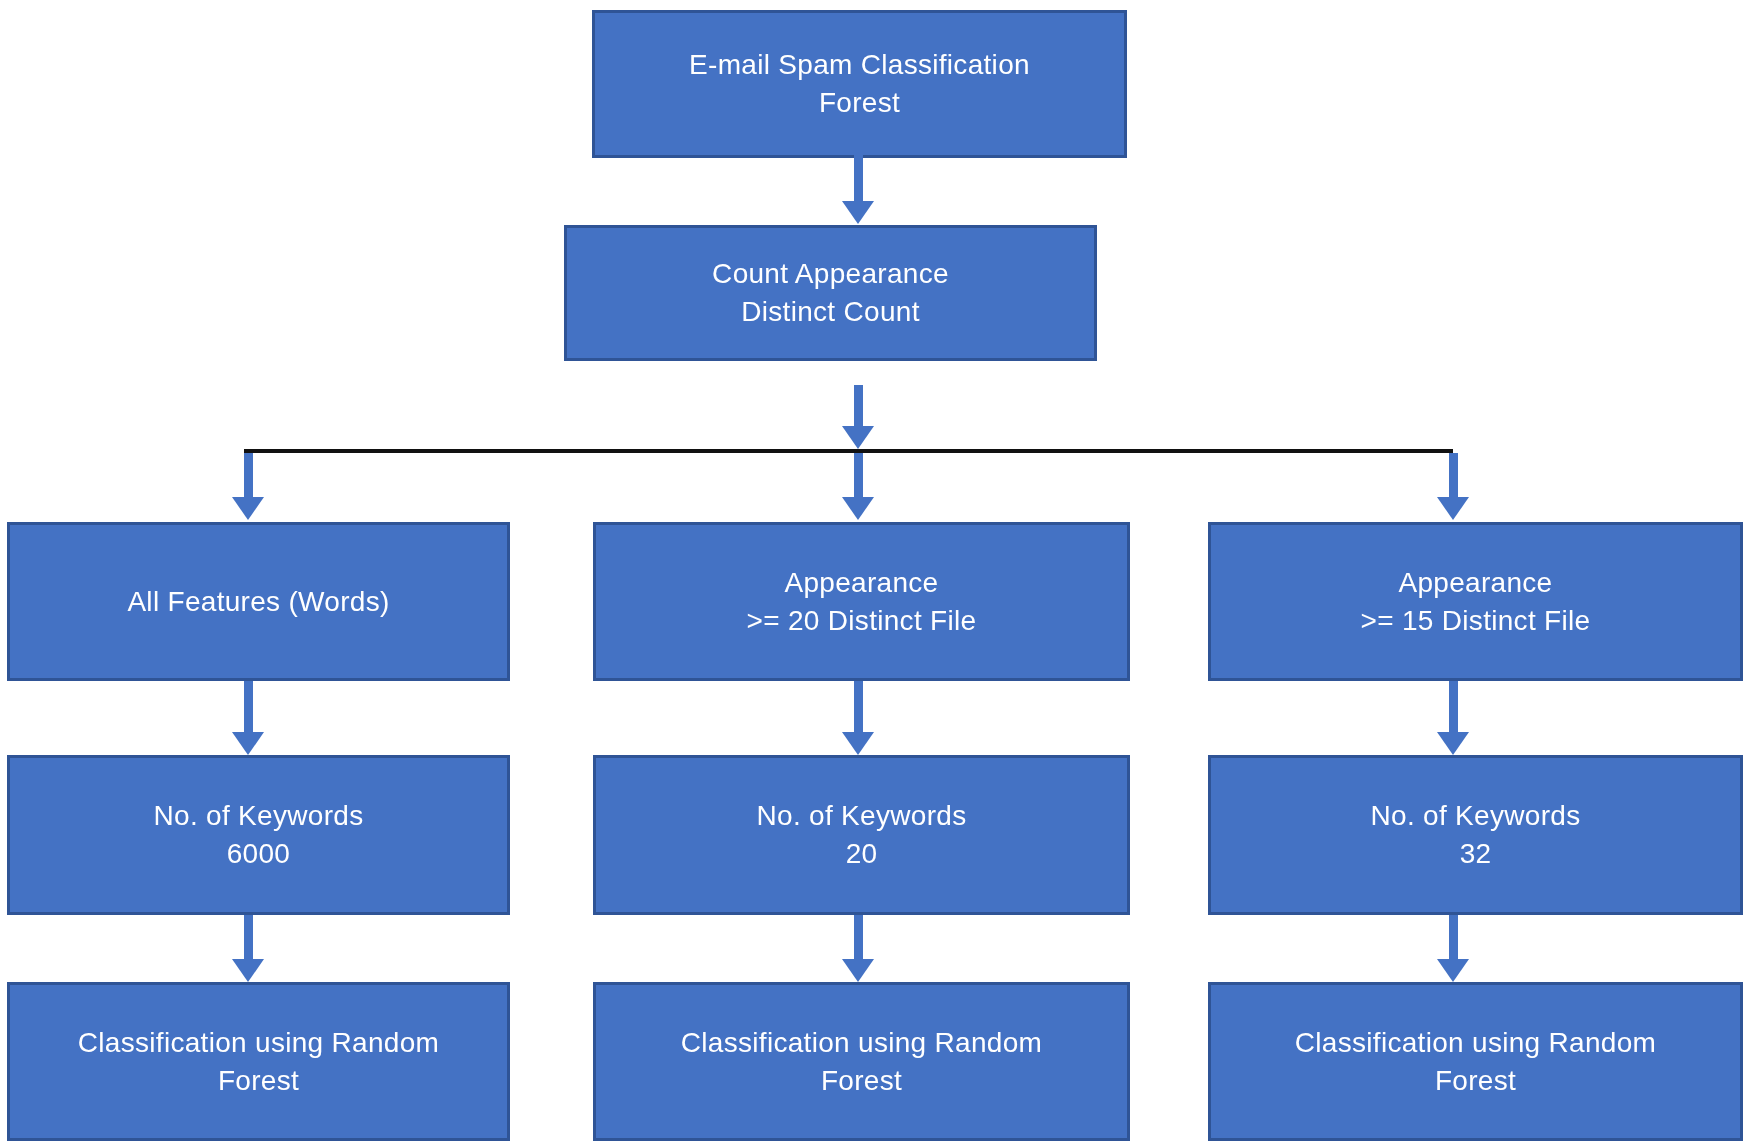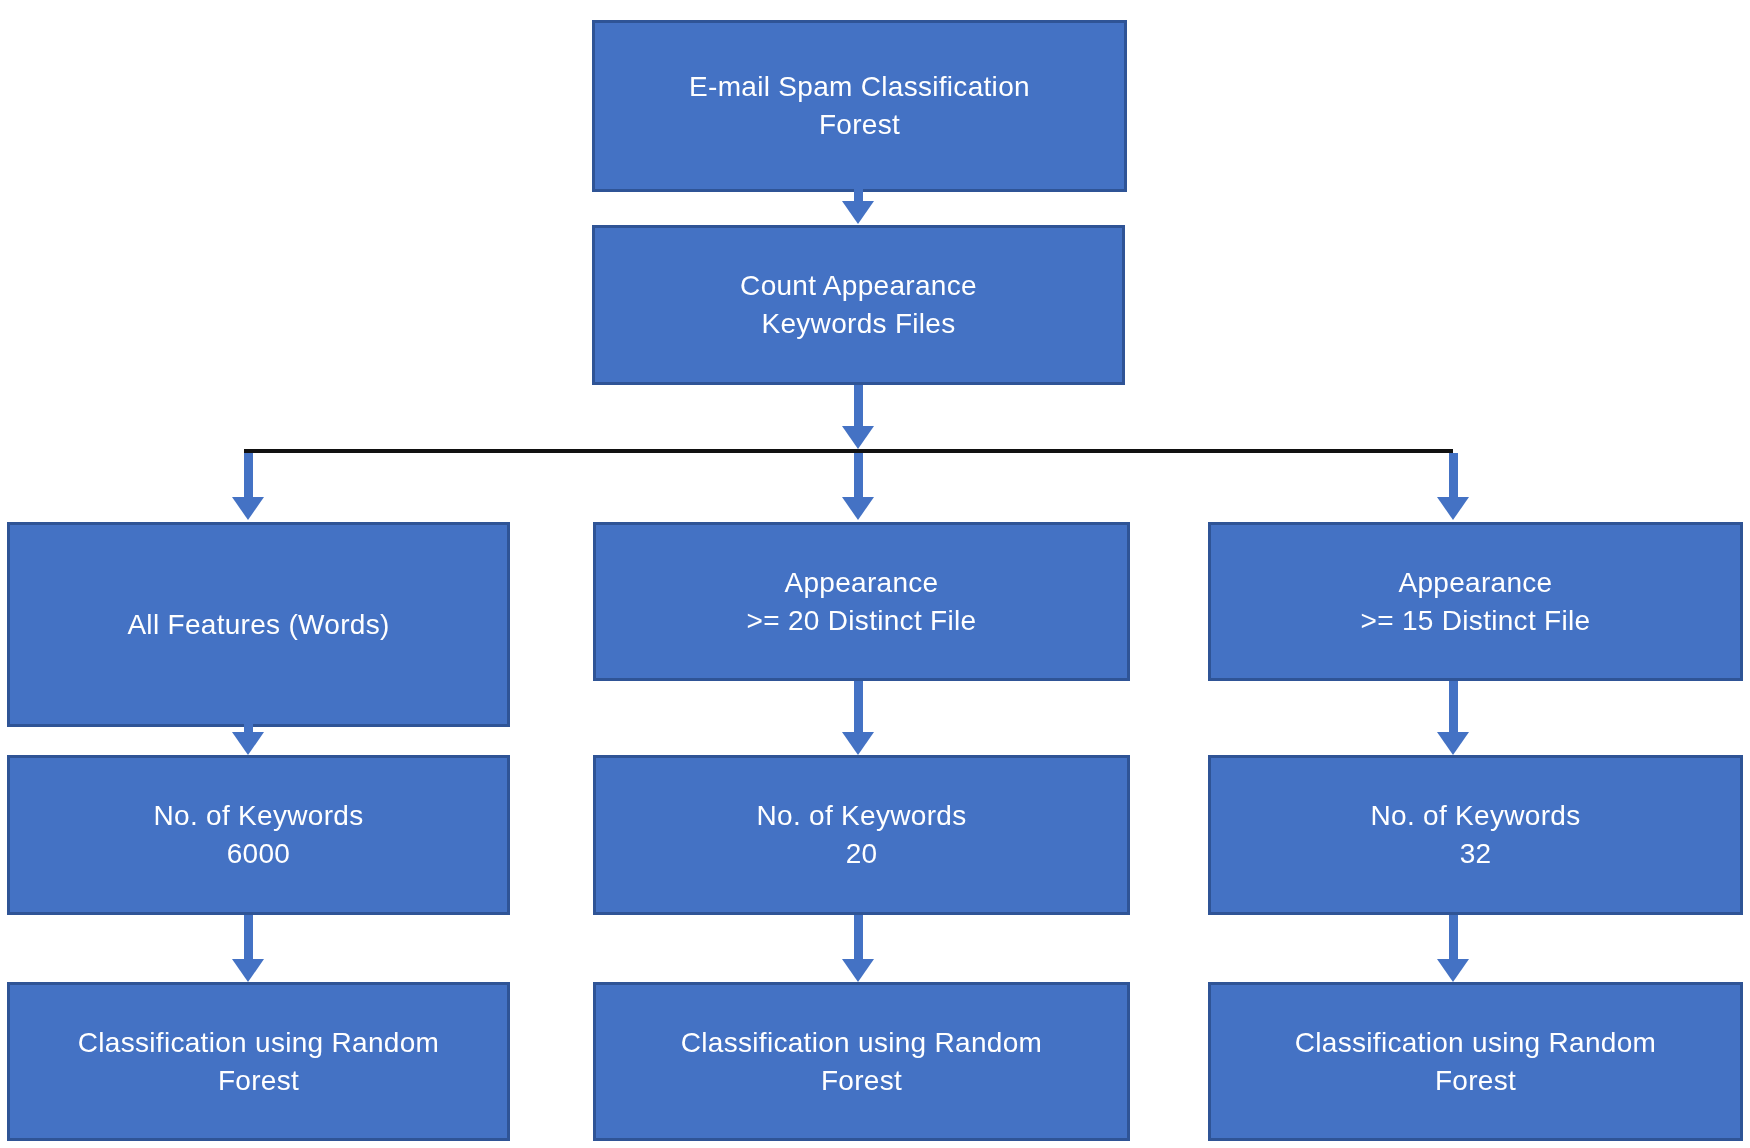--- a/index.html
+++ b/index.html
@@ -50,46 +50,46 @@
     position:absolute;
     height:4px;
     background:var(--connector);
   }
 </style>
 </head>
 <body>
 
 <div id="canvas">
 
-  <div class="node" style="left:592px;top:20px;width:535px;height:172px">
+  <div class="node" style="left:592px;top:10px;width:535px;height:148px">
     <div>E-mail Spam Classification</div>
     <div>Forest</div>
   </div>
 
   <div class="shaft" style="left:854px;top:152px;height:52px"></div>
   <div class="head" style="left:842px;top:201px"></div>
 
-  <div class="node" style="left:592px;top:225px;width:533px;height:160px">
+  <div class="node" style="left:564px;top:225px;width:533px;height:136px">
     <div>Count Appearance</div>
-    <div>Keywords Files</div>
+    <div>Distinct Count</div>
   </div>
 
   <div class="shaft" style="left:854px;top:385px;height:43px"></div>
   <div class="head" style="left:842px;top:426px"></div>
 
   <div class="hline" style="left:244px;top:449px;width:1209px"></div>
 
   <div class="shaft" style="left:244px;top:453px;height:46px"></div>
   <div class="head" style="left:232px;top:497px"></div>
   <div class="shaft" style="left:854px;top:453px;height:46px"></div>
   <div class="head" style="left:842px;top:497px"></div>
   <div class="shaft" style="left:1449px;top:453px;height:46px"></div>
   <div class="head" style="left:1437px;top:497px"></div>
 
-  <div class="node" style="left:7px;top:522px;width:503px;height:205px">
+  <div class="node" style="left:7px;top:522px;width:503px;height:159px">
     <div>All Features (Words)</div>
     <div></div>
   </div>
   <div class="node" style="left:593px;top:522px;width:537px;height:159px">
     <div>Appearance</div>
     <div>&gt;= 20 Distinct File</div>
   </div>
   <div class="node" style="left:1208px;top:522px;width:535px;height:159px">
     <div>Appearance</div>
     <div>&gt;= 15 Distinct File</div>

